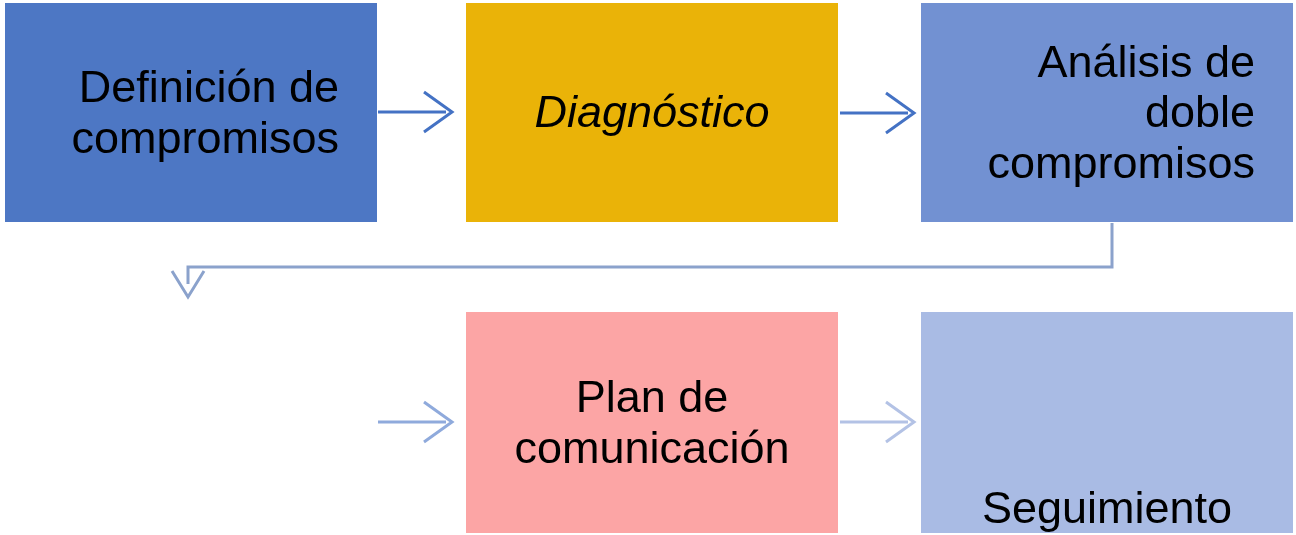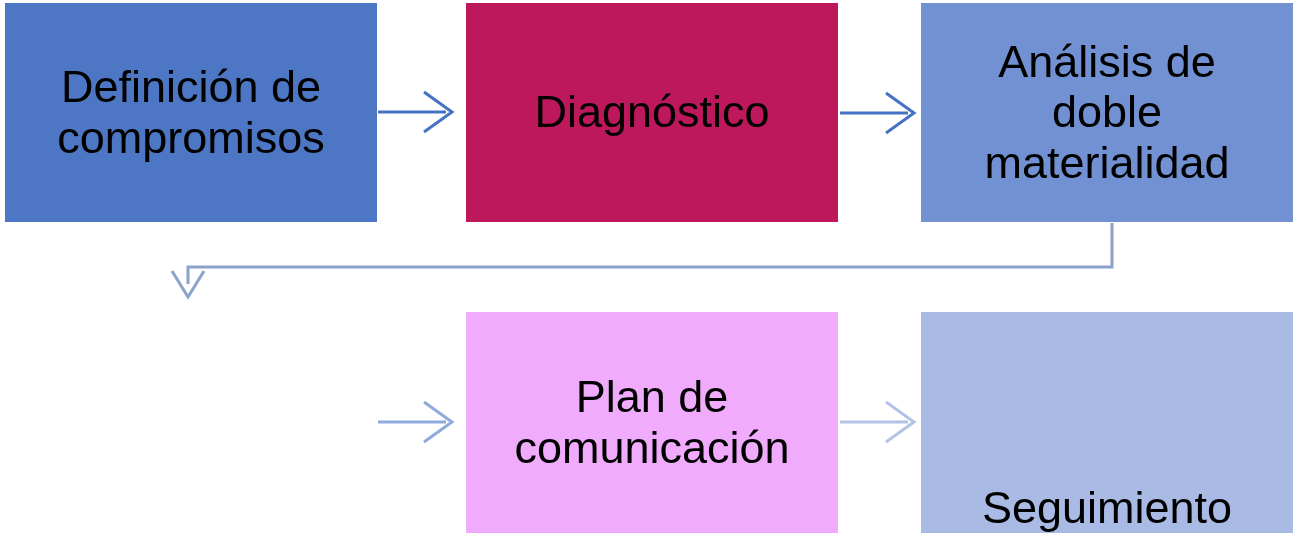--- a/index.html
+++ b/index.html
@@ -33,21 +33,21 @@
     box-sizing: border-box;
     padding: 0 38px;
     display: flex;
     align-items: center;
     justify-content: center;
     text-align: center;
     color: #000000;
     font-size: 45px;
     line-height: 1.12;
   }
-  .row1 { top: 3px;   height: 219px; }
+  .row1 { top: 3px;   height: 219px; text-align: right; }
   .row2 { top: 312px; height: 221px; }
   .col1 { left: 5px; }
   .col2 { left: 466px; }
   .col3 { left: 921px; }
 </style>
 </head>
 <body>
 
 <div class="canvas">
 
@@ -56,30 +56,30 @@
     <path d="M840 113 H908 M886 93 L914 113 L886 133" stroke="#4472C4"></path>
     <path d="M1112 223 V267 H188 V284 M172 271 L188 297 L204 271" stroke="#8BA2CC"></path>
     <path d="M378 422 H446 M424 402 L452 422 L424 442" stroke="#8FAADC"></path>
     <path d="M840 422 H908 M886 402 L914 422 L886 442" stroke="#B3C2E5"></path>
   </svg>
 
   <div class="box row1 col1" style="background-color: rgb(77, 119, 196);">
     <span>Definición de compromisos</span>
   </div>
 
-  <div class="box row1 col2" style="background-color: #be185d;">
+  <div class="box row1 col2" style="background-color: #eab308; font-style: italic;">
     <span>Diagnóstico</span>
   </div>
 
   <div class="box row1 col3" style="background-color: rgb(114, 145, 210);">
-    <span>Análisis de doble materialidad</span>
+    <span>Análisis de doble compromisos</span>
   </div>
 
 
-  <div class="box row2 col2" style="background-color: #f0abfc; align-items: center;">
+  <div class="box row2 col2" style="background-color: #fca5a5; align-items: center;">
     <span>Plan de comunicación</span>
   </div>
 
   <div class="box row2 col3" style="background-color: rgb(169, 187, 228); align-items: flex-end;">
     <span>Seguimiento</span>
   </div>
 
 </div>
 
 </body></html>

